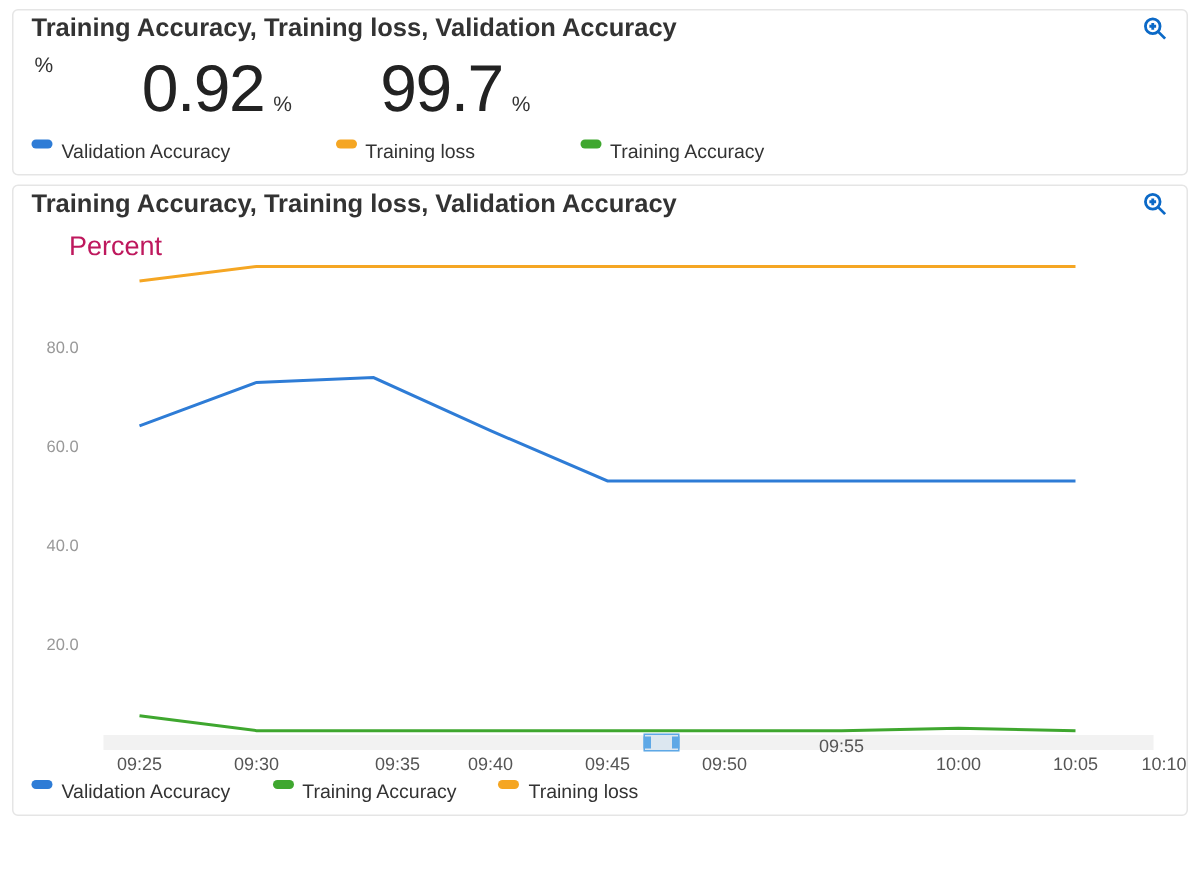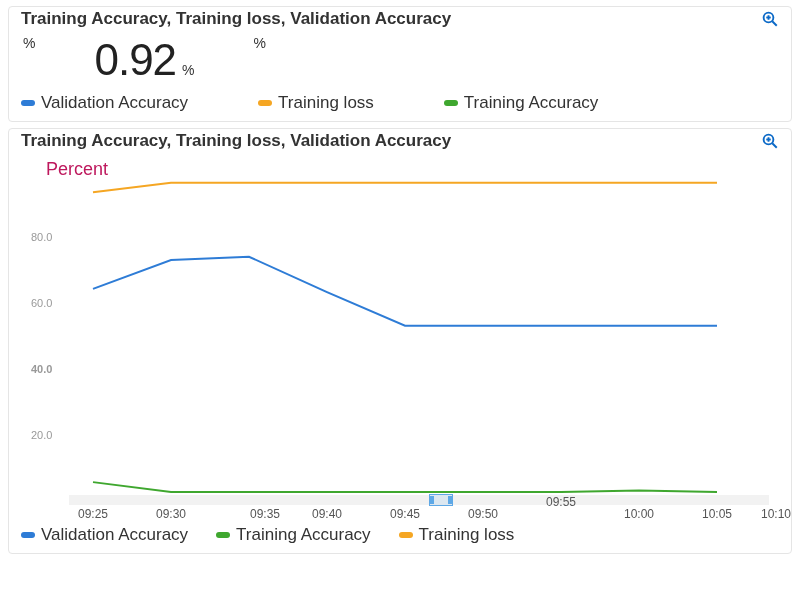--- a/index.html
+++ b/index.html
@@ -8,21 +8,21 @@
   .panel { border: 1px solid #e5e5e5; border-radius: 4px; margin: 6px 8px; padding: 2px 12px 8px 12px; background: #fff; position: relative; }
   .panel-title { font-size: 17px; font-weight: 600; color: #333; }
   .panel-header { display: flex; justify-content: space-between; align-items: center; margin-bottom: 6px; }
   .zoom-icon { width: 18px; height: 18px; color: #0b69c7; cursor: pointer; }
 
   .stats-row { display: flex; gap: 60px; margin-top: 4px; margin-bottom: 4px; padding-left: 2px; }
   .stat-value { font-size: 44px; font-weight: 400; color: #222; display: flex; align-items: baseline; gap: 6px; letter-spacing: -1px; }
   .stat-unit { font-size: 14px; font-weight: 400; color: #333; }
 
   .legend { display: flex; gap: 28px; margin-top: 8px; flex-wrap: wrap; }
-  .legend-item { display: flex; align-items: center; gap: 6px; font-size: 17px; color: #333; cursor: pointer; }
+  .legend-item { display: flex; align-items: flex-start; gap: 6px; font-size: 13px; color: #333; cursor: pointer; }
   .legend-swatch { width: 14px; height: 6px; border-radius: 3px; display: inline-block; }
 
   .chart-area { position: relative; width: 100%; height: 360px; }
   .ylabel { position: absolute; font-size: 11px; color: #999; text-align: center; }
   .xlabel { position: absolute; font-size: 12px; color: #555; text-align: center; transform: translateX(-50%); }
   .axis-title { font-size: 18px; color: #be185d; position: absolute; left: 25px; top: 2px; }
   .baseline { position: absolute; left: 48px; right: 10px; height: 10px; background: #f2f2f2; }
   .brush { position: absolute; width: 24px; height: 12px; border: 1px solid #5ea8e6; background: rgba(94,168,230,0.15); cursor: ew-resize; }
   .brush::before, .brush::after { content: ""; position: absolute; top: 1px; bottom: 1px; width: 5px; background: #5ea8e6; }
   .brush::before { left: -1px; }
@@ -45,20 +45,21 @@
   </div>
   <div class="stats-row">
     <div class="stat-value">
       <span class="stat-unit">%</span>
     </div>
     <div class="stat-value">
       <span>0.92</span>
       <span class="stat-unit">%</span>
     </div>
     <div class="stat-value">
+      <span>99.7</span>
       <span class="stat-unit">%</span>
     </div>
   </div>
   <div class="legend" style="gap:70px;">
     <div class="legend-item">
       <span class="legend-swatch" style="background:#2e7cd6"></span>
       <span>Validation Accuracy</span>
     </div>
     <div class="legend-item">
       <span class="legend-swatch" style="background:#f5a623"></span>
@@ -80,21 +81,21 @@
         <line x1="10" y1="7" x2="10" y2="13"></line>
         <line x1="7" y1="10" x2="13" y2="10"></line>
     </svg>
   </div>
 
   <div class="chart-area">
     <div class="axis-title">Percent</div>
 
     <div class="ylabel" style="left:10px; top:74px;">80.0</div>
     <div class="ylabel" style="left:10px; top:140px;">60.0</div>
-    <div class="ylabel" style="left:10px; top:206px;font-weight:bold;">40.0</div>
+    <div class="ylabel" style="left:10px; top:206px;">40.0</div>
     <div class="ylabel" style="left:10px; top:272px;">20.0</div>
 
     <div class="baseline" style="top:338px;"></div>
     <div class="brush" style="left:408px; top:337px;"></div>
 
     <div class="xlabel" style="top:350px; left:72px;">09:25</div>
     <div class="xlabel" style="top:350px; left:150px;">09:30</div>
     <div class="xlabel" style="top:350px; left:228px;margin-left:16px;">09:35</div>
     <div class="xlabel" style="top:350px; left:306px;">09:40</div>
     <div class="xlabel" style="top:350px; left:384px;">09:45</div>

